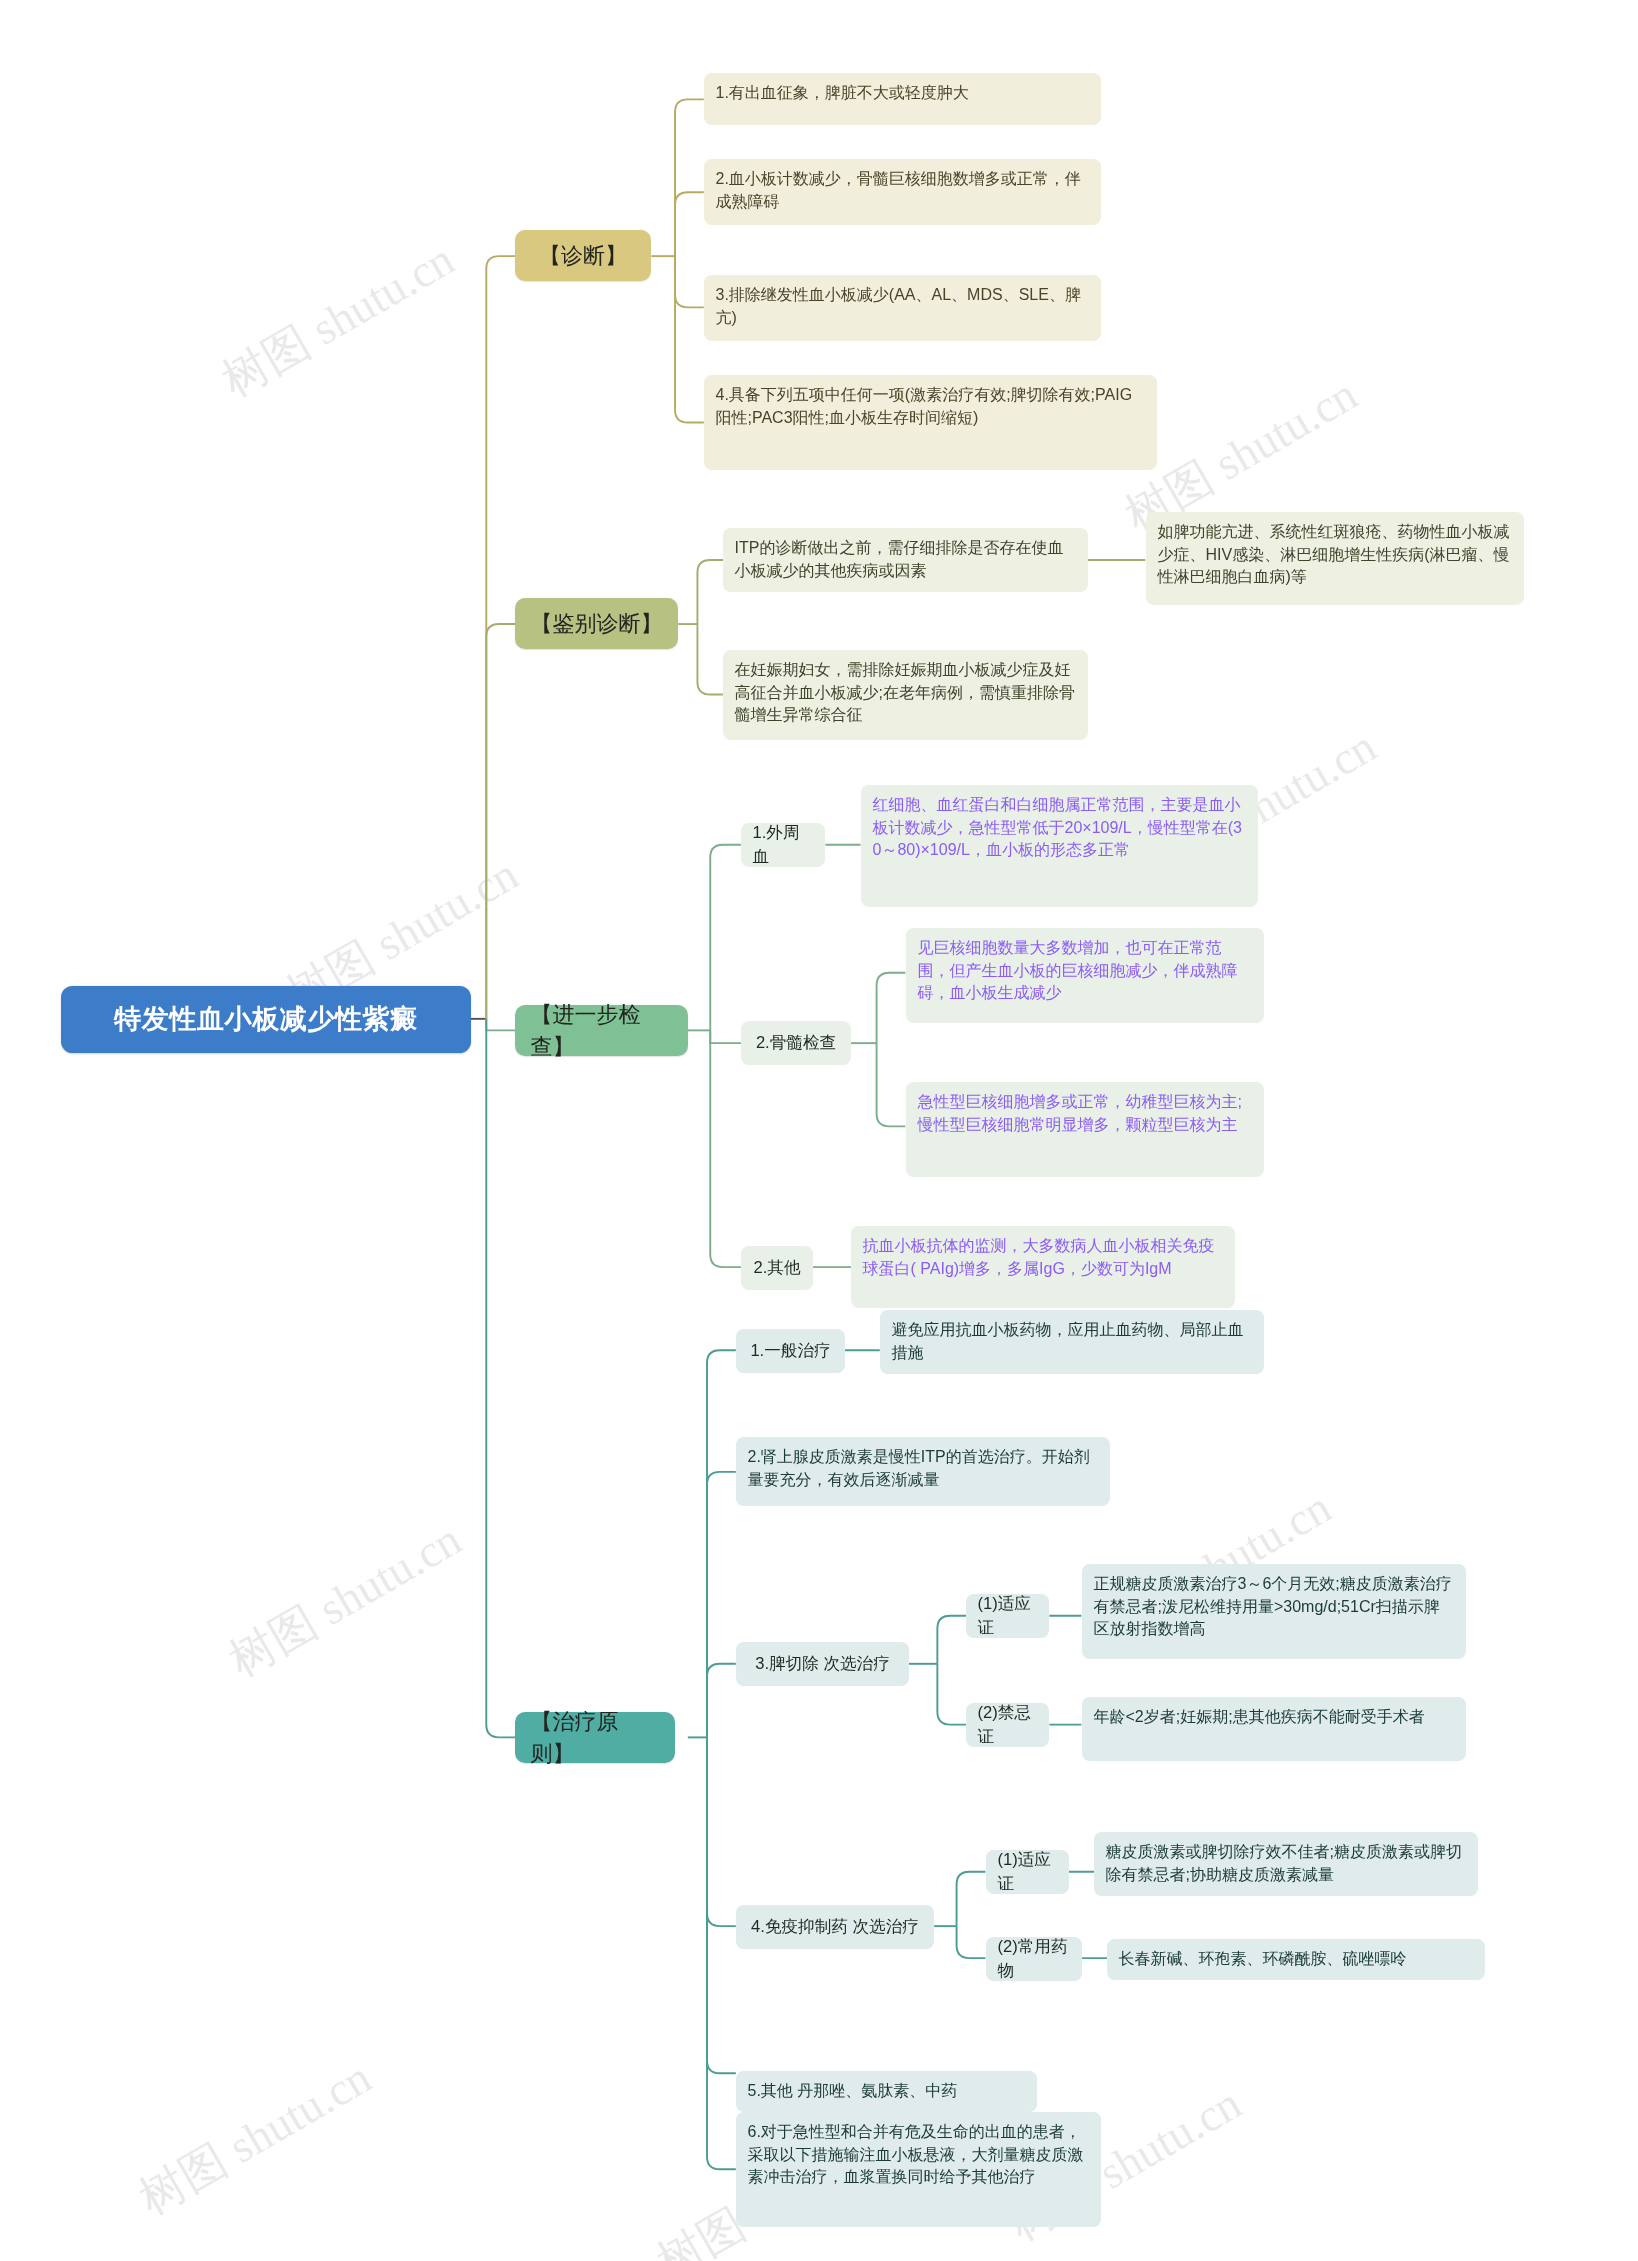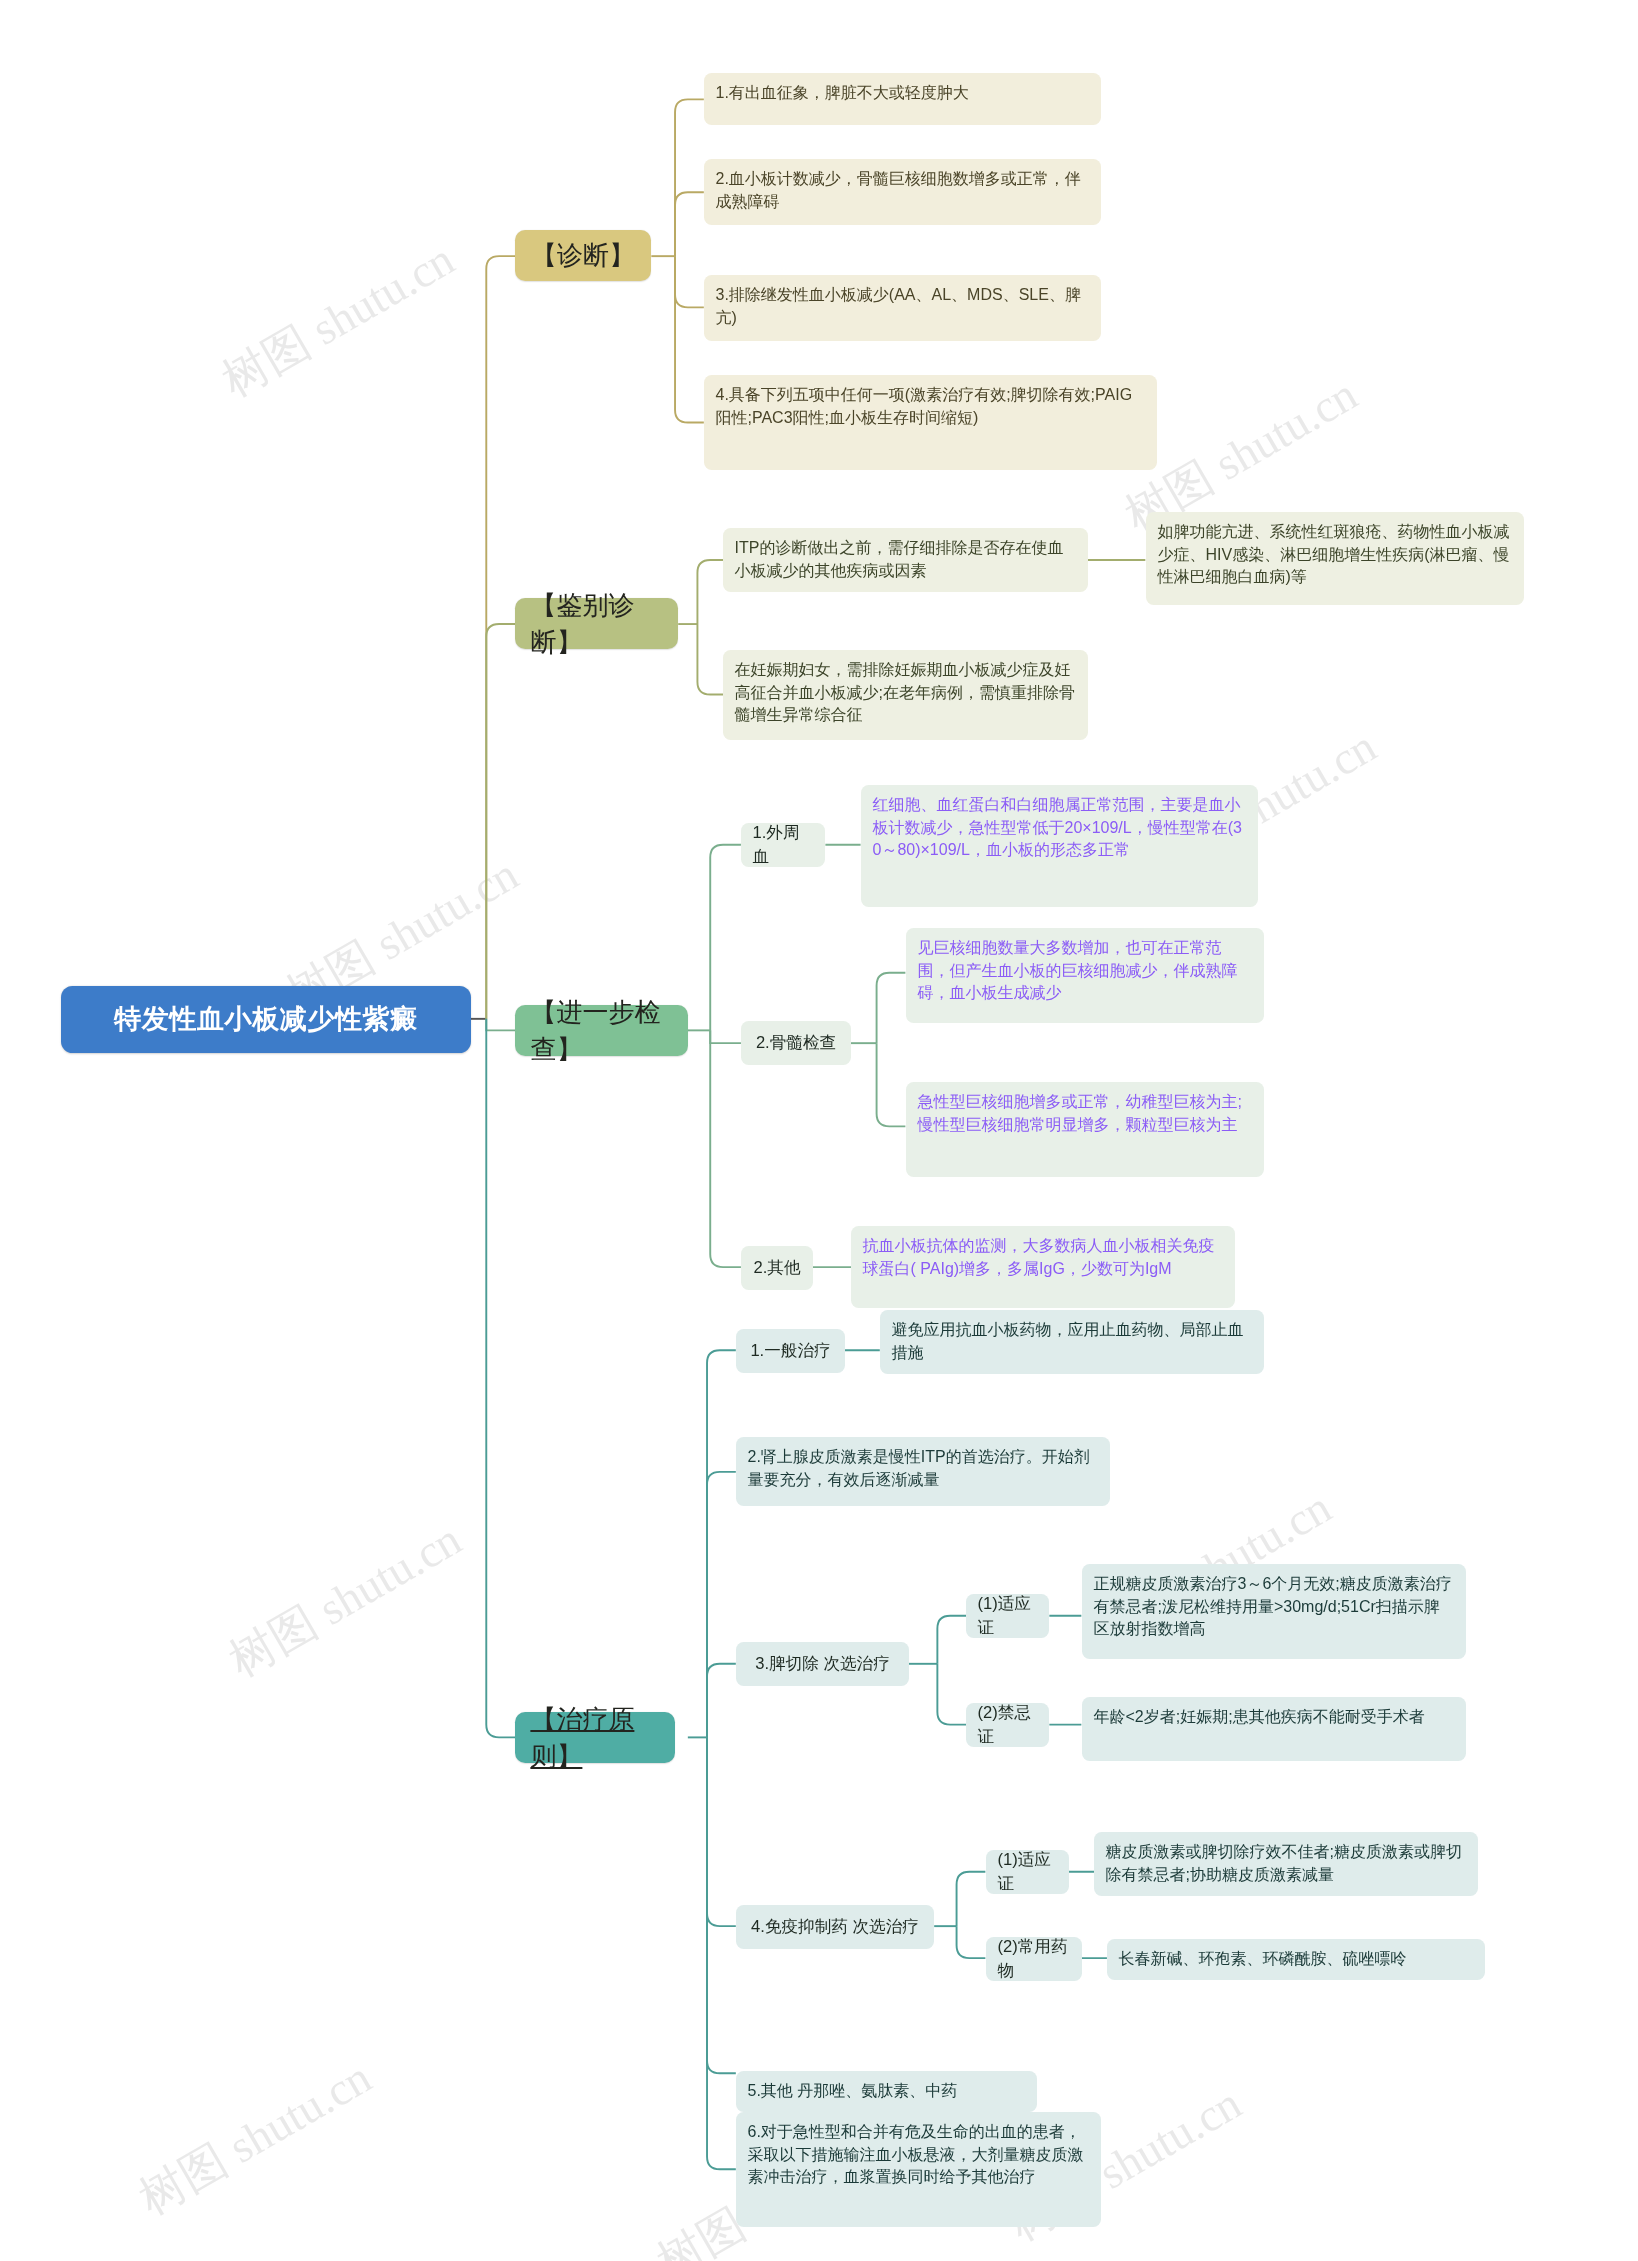--- a/index.html
+++ b/index.html
@@ -51,31 +51,31 @@
     color:#ffffff;
     font-size:27px;
     border-radius:11.5px;
     padding:14px 19px;
     letter-spacing:0.6px;
     box-shadow:0 0.6px 1.9px rgba(0,0,0,.18);
   }
 
   
   .cat {
-    font-size:26px;
+    font-size:22px;
     border-radius:10.2px;
     padding:11.5px 15.4px;
     color:#23241f;
     justify-content:center;
     box-shadow:0 0.6px 1.3px rgba(0,0,0,.12);
   }
   .cat-diag   { background:#d9c87f; }
   .cat-ddx    { background:#b7c182; }
   .cat-exam   { background:#7fc195; }
-  .cat-treat  { background:#4fada4;text-decoration:underline; }
+  .cat-treat  { background:#4fada4; }
 
   
   .chip {
     font-size:16.6px;
     border-radius:7.7px;
     padding:7.7px 11.5px;
     color:#1e2a22;
   }
   .chip-green { background:#e8f0e8; }
   .chip-teal  { background:#dfeceb; }

